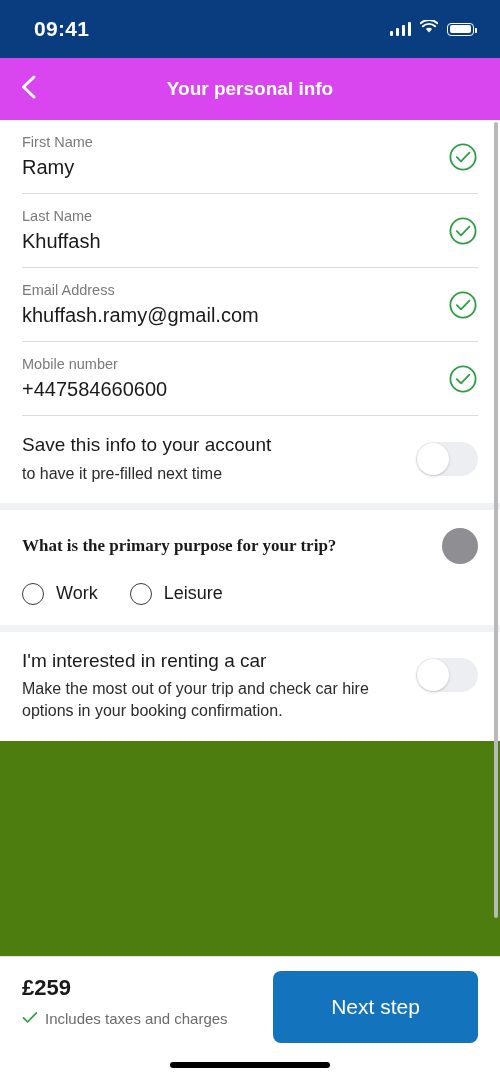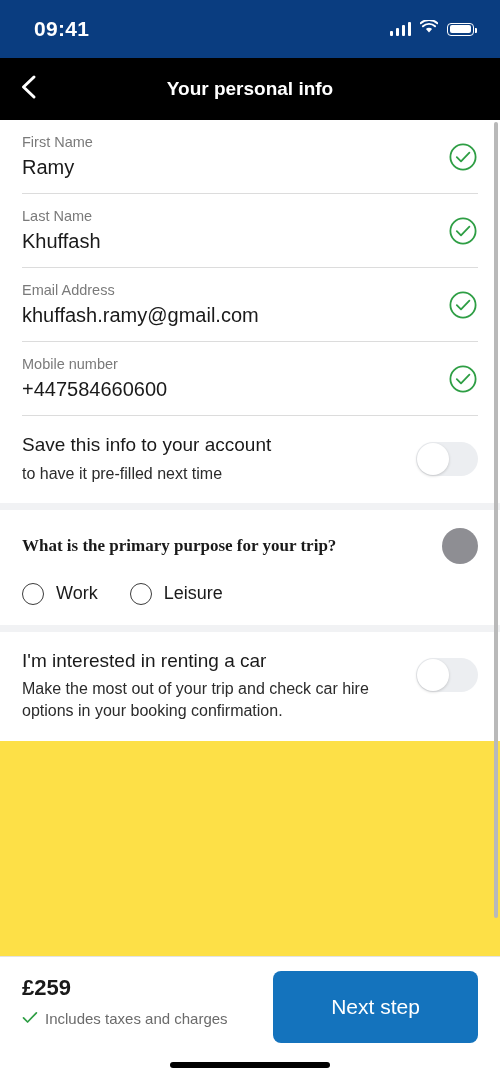--- a/index.html
+++ b/index.html
@@ -39,40 +39,40 @@
   }
   .battery::after {
     content:""; position:absolute; right:-4px; top:4px;
     width:2px; height:5px; background:#fff; border-radius:0 1px 1px 0;
   }
   .battery b { display:block; height:100%; width:100%; background:#fff; border-radius:2px; }
 
   
   .navbar {
     height:62px;
-    background:#000000;
+    background:#d946ef;
     display:flex;
     align-items:center;
     position:relative;
   }
   .back-btn {
     position:absolute; left:8px; top:50%; transform:translateY(-50%);
     width:42px; height:42px; display:flex; align-items:center; justify-content:center;
     cursor:pointer;
   }
   .nav-title {
     width:100%; text-align:center;
     color:#fff; font-size:19px; font-weight:bold;
   }
 
   
   .content {
     position:absolute;
     top:120px; left:0; right:0; bottom:124px;
-    background:#fde047;
+    background:#4d7c0f;
     overflow:hidden;
   }
   .gap { height:7px; background:#f1f2f4; }
   .card { background:#fff; }
 
   
   .field {
     position:relative;
     margin:0 22px;
     padding:14px 0 10px;

